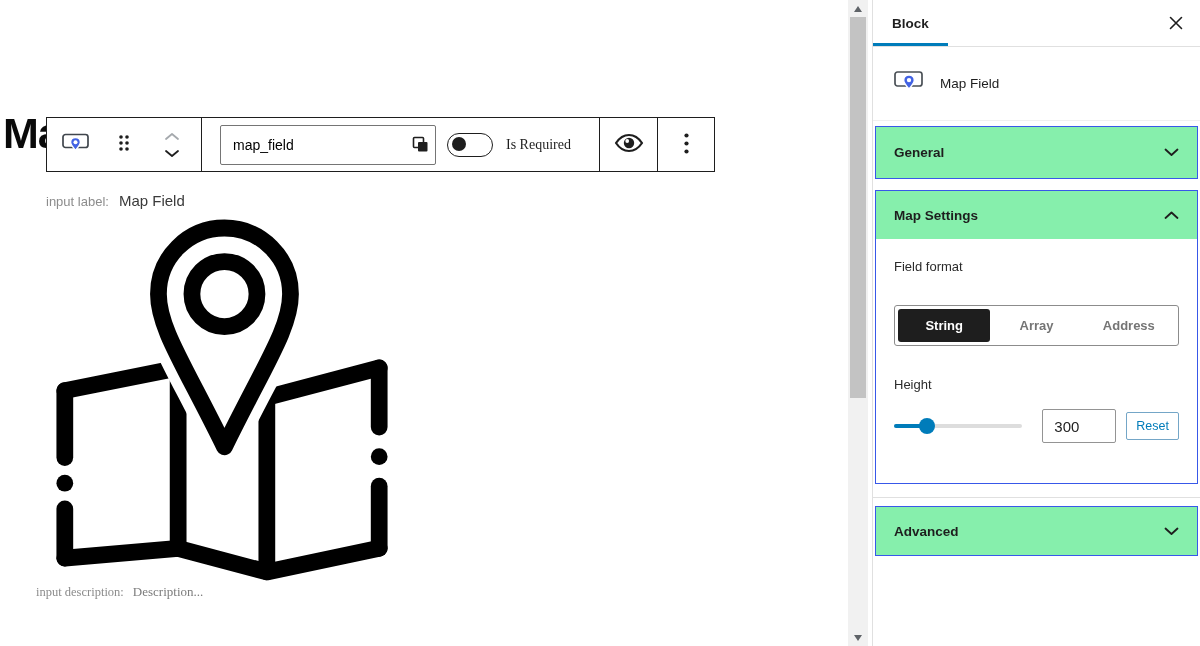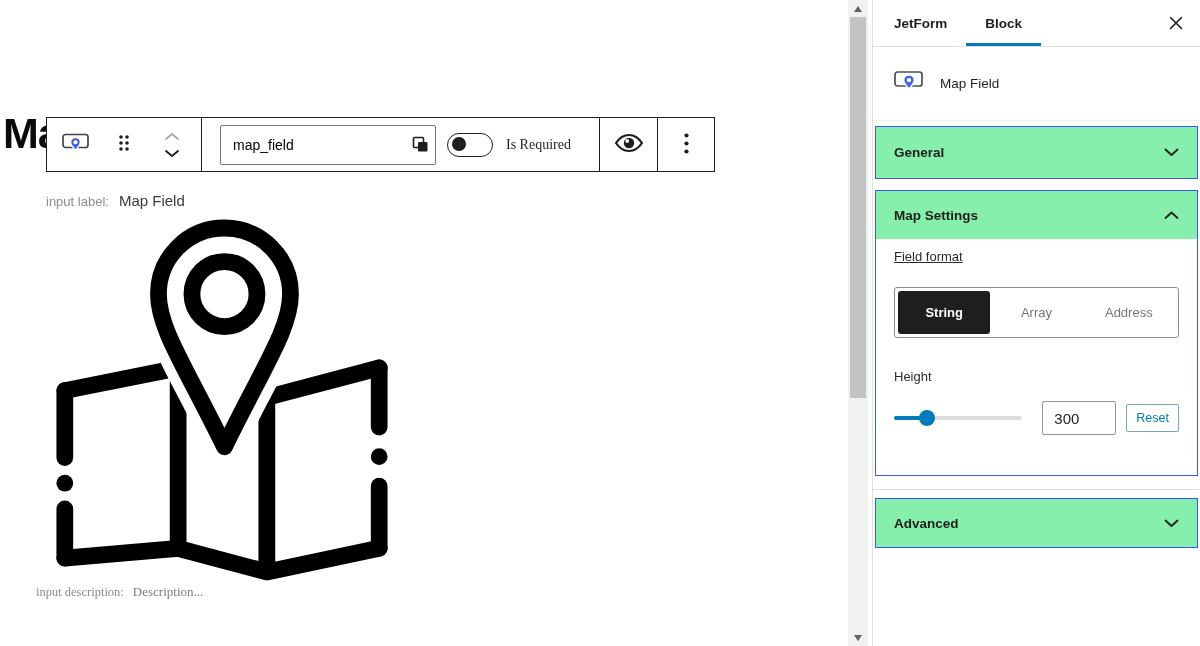--- a/index.html
+++ b/index.html
@@ -64,24 +64,24 @@
   .panel-general{margin-top:5px;height:53px;}
   .panel-advanced{margin-top:8px;height:50px;}
   .panel-header{height:100%;display:flex;align-items:center;justify-content:space-between;
                 padding:0 18px;cursor:pointer;background:#86efac;border:none;width:100%;}
   .panel-title{font-size:13.5px;font-weight:600;color:#1e1e1e;}
 
   .panel-ms{margin-top:11px;}
   .ms-header{height:48px;display:flex;align-items:center;justify-content:space-between;padding:0 18px;cursor:pointer;}
   .ms-body{padding:0 18px 40px;}
   .ctrl-label{font-size:13px;color:#2b2b2b;}
-  .ff-label{margin-top:10px;text-decoration:underline;}
-  .seg-group{margin-top:23px;display:flex;height:51px;border:1px solid #8c8c8c;border-radius:3px;padding:3px;}
+  .ff-label{margin-top:20px;}
+  .seg-group{margin-top:31px;display:flex;height:41px;border:1px solid #8c8c8c;border-radius:3px;padding:3px;}
   .seg{flex:1;display:flex;align-items:center;justify-content:center;font-size:13px;color:#757575;
-       border-radius:3px;background:transparent;border:none;cursor:pointer;}
+       border-radius:3px;background:transparent;border:none;cursor:pointer;font-weight:bold;}
   .seg.selected{background:#1e1e1e;color:#fff;font-weight:600;}
   .height-label{margin-top:31px;}
   .slider-row{margin-top:17px;display:flex;align-items:center;}
   .slider{position:relative;width:136px;height:16px;cursor:pointer;}
   .slider-track{position:absolute;left:0;right:0;top:6px;height:4px;background:#ddd;border-radius:2px;}
   .slider-fill{position:absolute;left:0;top:6px;height:4px;width:26%;background:#007cba;border-radius:2px;}
   .slider-thumb{position:absolute;left:calc(26% - 8px);top:0;width:16px;height:16px;border-radius:50%;background:#007cba;}
   .height-input{width:74px;height:34px;margin-left:20px;border:1px solid #949494;border-radius:2px;
                 font-family:"Liberation Sans",sans-serif;font-size:15px;color:#1e1e1e;padding:0 0 0 11px;outline:none;}
   .reset-btn{margin-left:10px;height:28px;padding:0 9px;background:#fff;border:1px solid #74a6c7;
@@ -210,21 +210,20 @@
       </button>
     <div class="sb-thumb"></div>
     <button class="sb-btn sb-down">
         <span class="tri-down"></span>
       </button>
   </div>
 
   <div class="sidebar">
 
     <div class="sb-tabs">
-      <button class="sb-tab jetform">JetForm</button>
       <button class="sb-tab active">Block</button>
       <button class="sb-close">
         <span>
           <svg width="14" height="14" viewBox="0 0 14 14">
             <path d="M1.5 1.5 L12.5 12.5 M12.5 1.5 L1.5 12.5" stroke="#1e1e1e" stroke-width="1.6" stroke-linecap="round"></path>
           </svg>
         </span>
       </button>
     </div>
 

